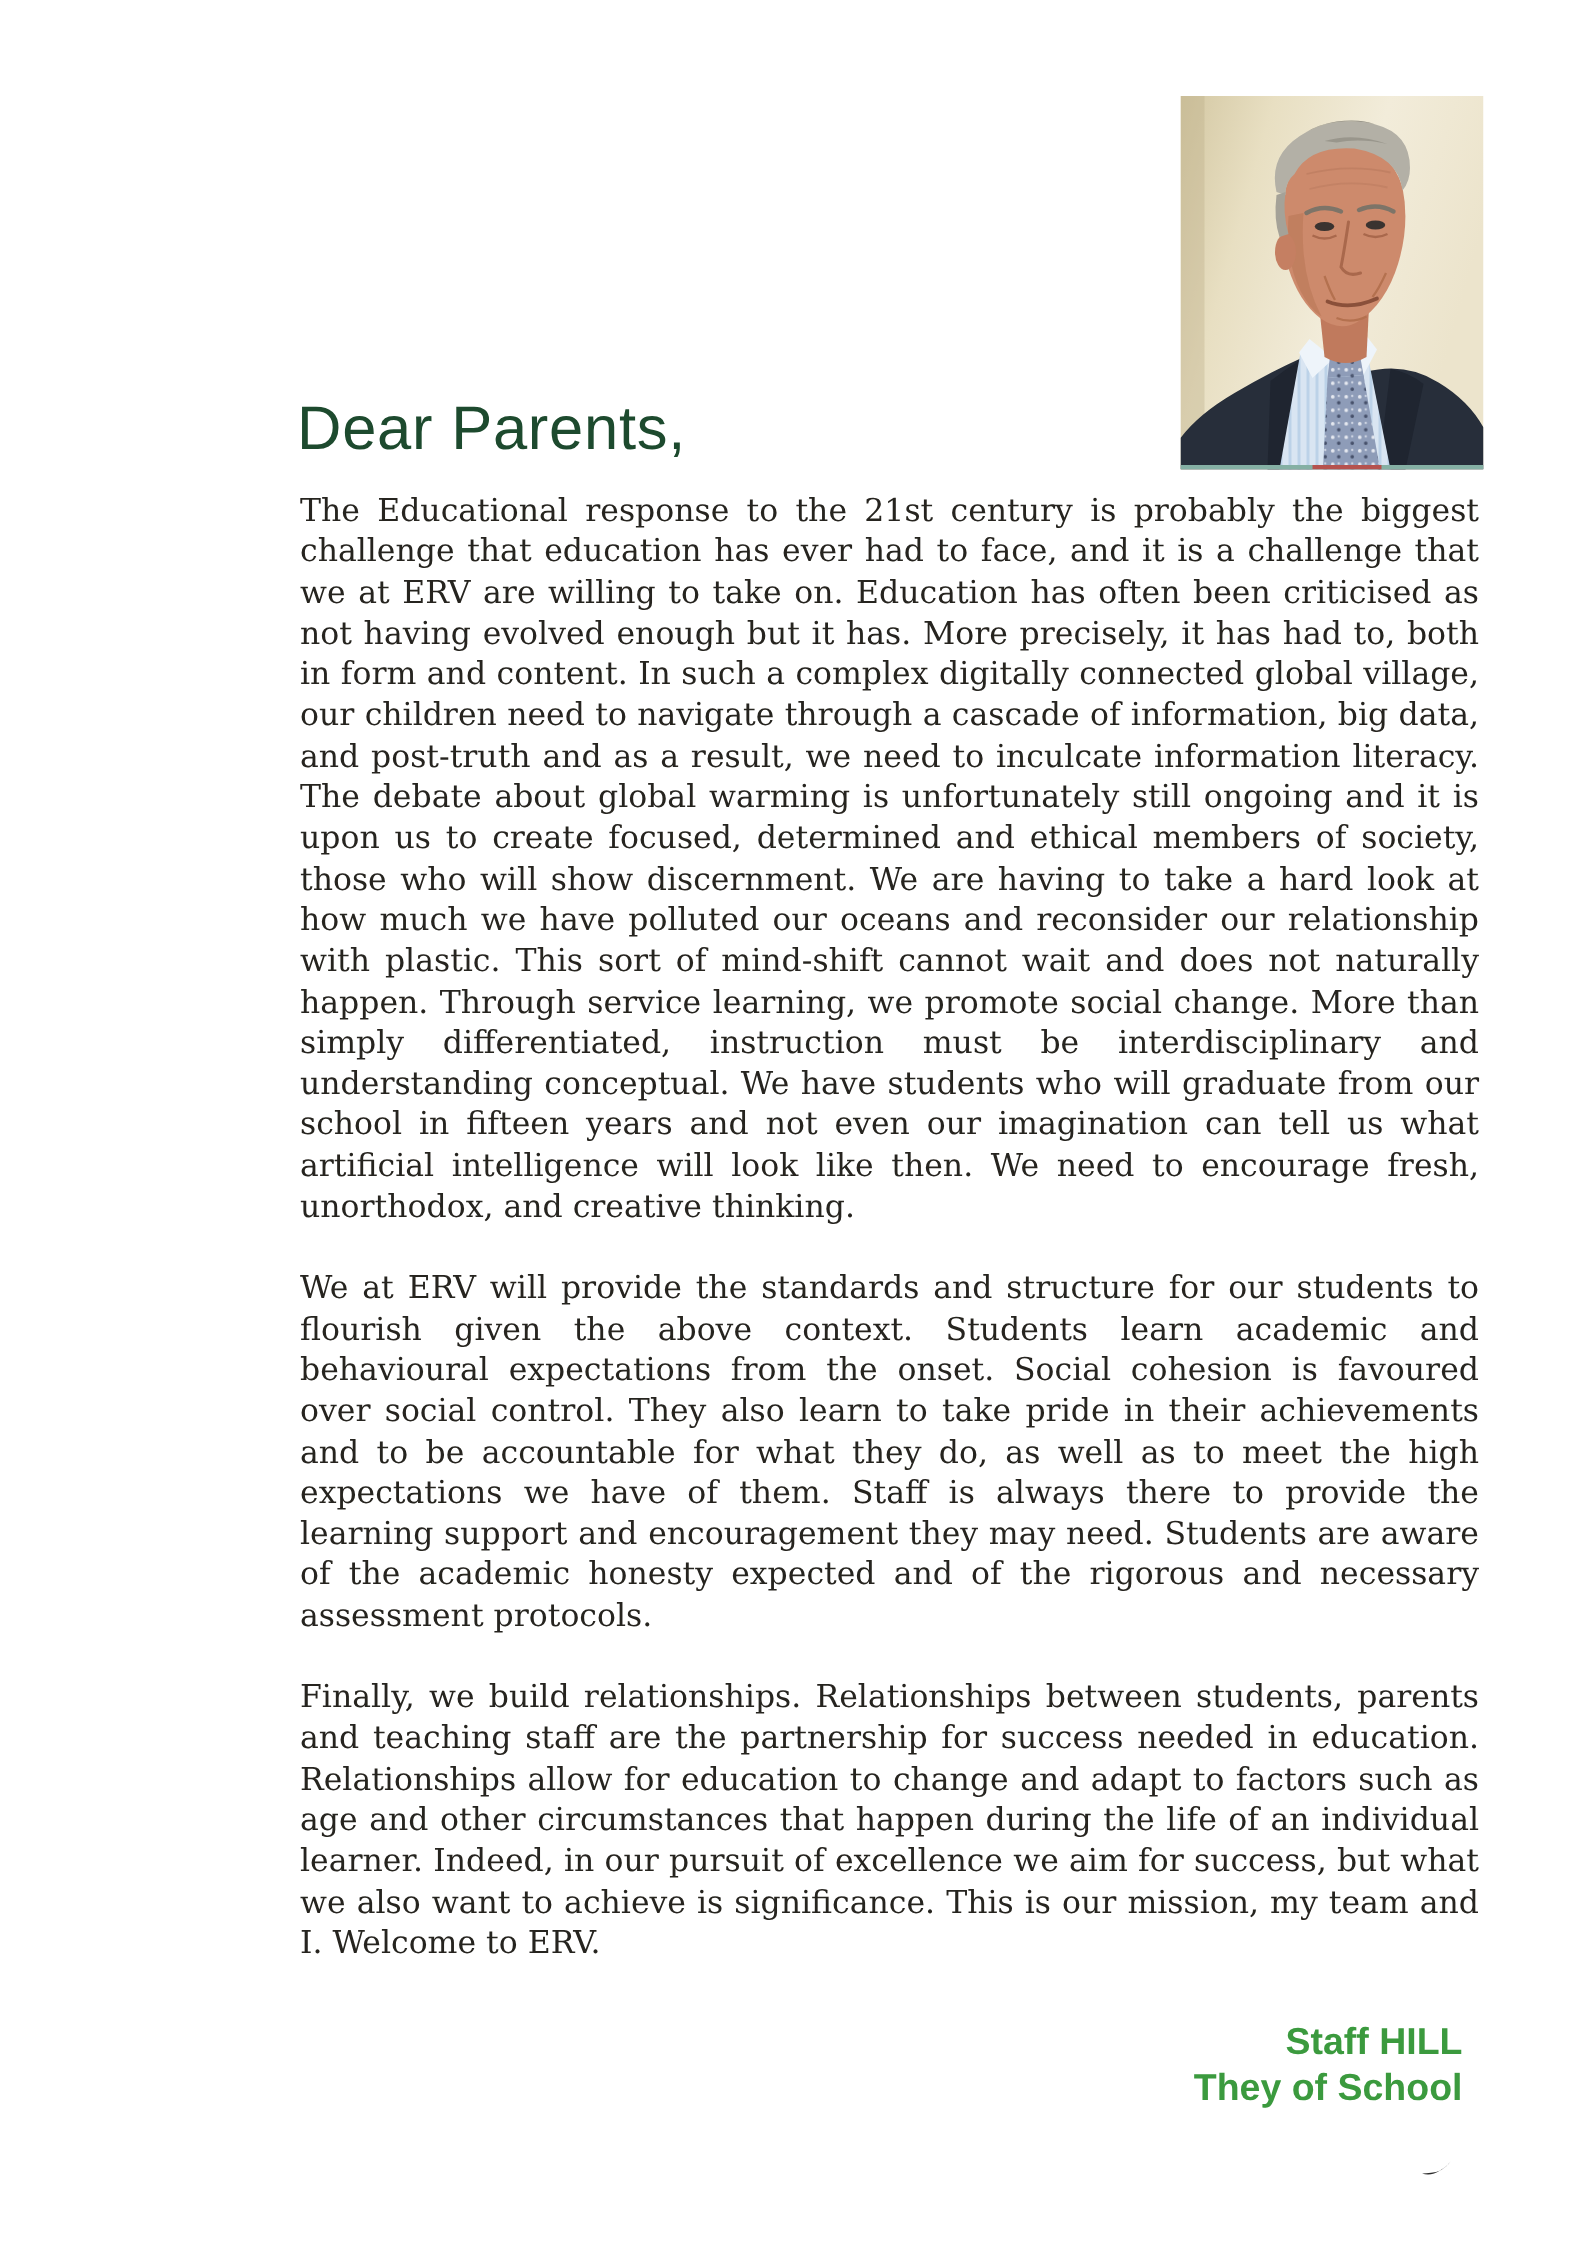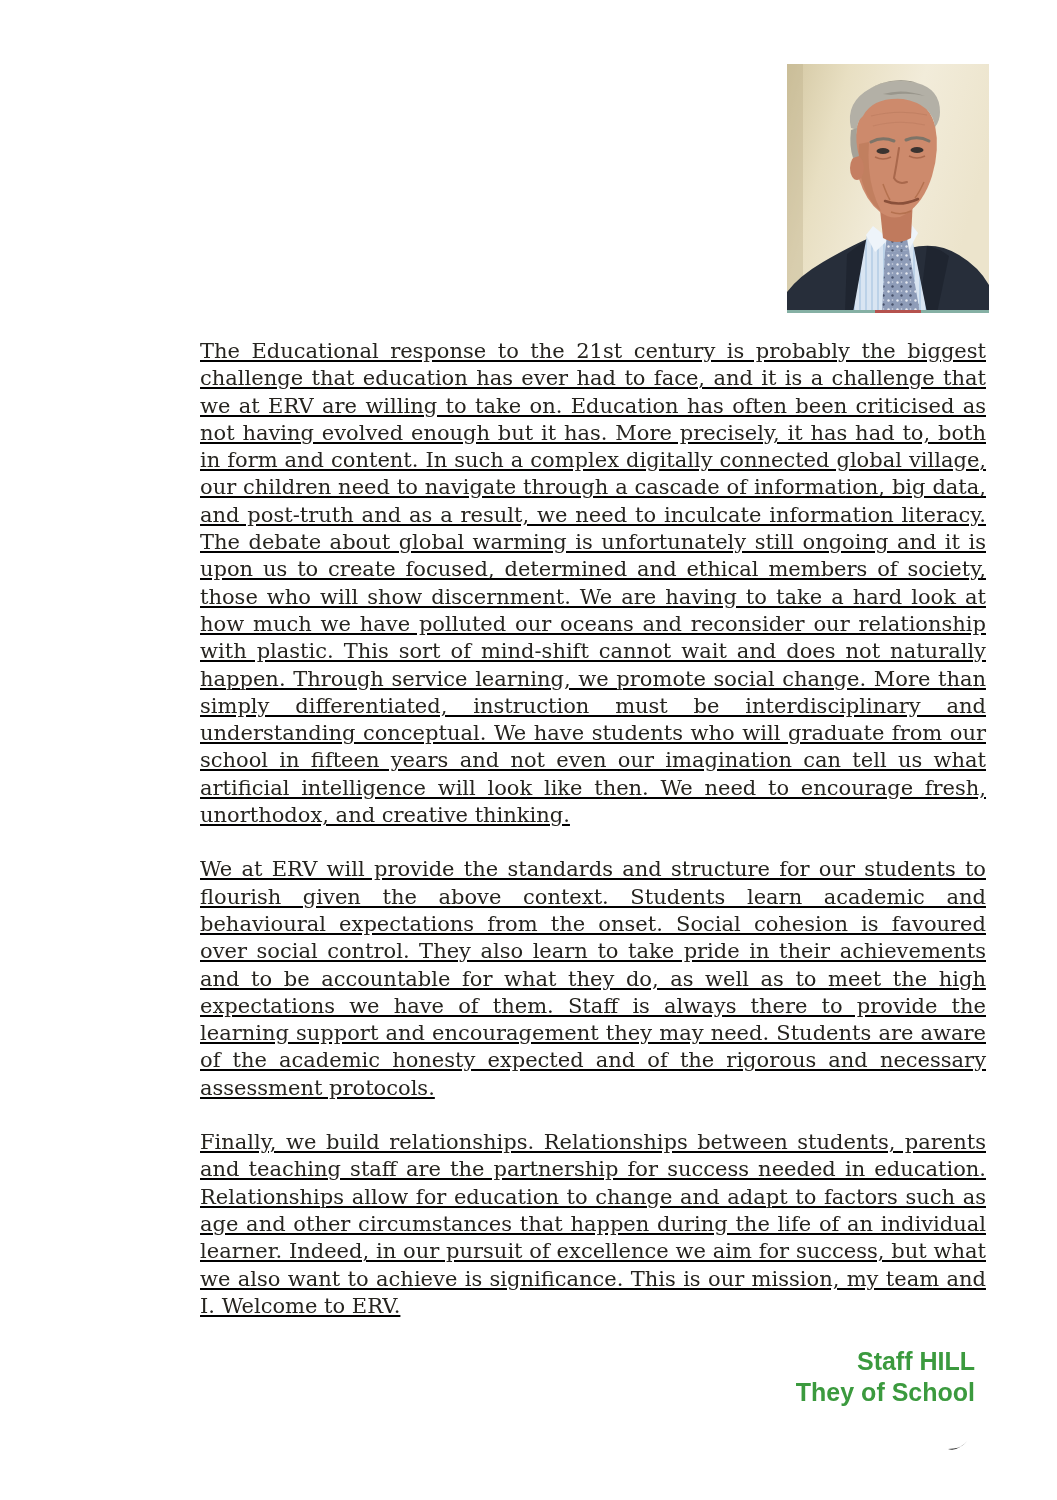--- a/index.html
+++ b/index.html
@@ -25,23 +25,22 @@
     left: 198px; top: 262px;
     margin: 0;
     font-family: "Liberation Sans", sans-serif;
     font-size: 41px;
     font-weight: 400;
     letter-spacing: 0.5px;
     color: #1d4a2e;
   }
   .bodycol {
     position: absolute;
-    left: 200px; top: 338px;
+    left: 200px; top: 327px;
     width: 786px;
-    text-decoration: underline;
   }
   .para {
     margin: 0 0 27px 0;
     font-family: "DejaVu Serif", "Liberation Serif", serif;
     font-size: 21px;
     line-height: 27.3px;
     color: #26241f;
     text-align: justify;
     text-justify: inter-word;
   }
@@ -129,20 +128,21 @@
       <path d="M98,137 Q113,143 131,135" stroke="#8a503a" stroke-width="2.5" fill="none" stroke-linecap="round"></path>
       <path d="M104,148 Q114,152 124,147" stroke="#b4714f" stroke-width="1.5" fill="none"></path>
       <path d="M84,52 Q112,45 140,51" stroke="#b97a5e" stroke-width="1.2" fill="none" opacity="0.6"></path>
       <path d="M86,62 Q112,55 138,61" stroke="#b97a5e" stroke-width="1.2" fill="none" opacity="0.5"></path>
 
       <rect x="0" y="246" width="202" height="3" fill="#85b0a4"></rect>
       <rect x="88" y="246" width="46" height="3" fill="#b5524e"></rect>
     </svg>
   </div>
 
+  <h1 class="heading">Dear Parents,</h1>
 
   <div class="bodycol">
     <p class="para">The Educational response to the 21st century is probably the biggest challenge that education has ever had to face, and it is a challenge that we at ERV are willing to take on. Education has often been criticised as not having evolved enough but it has. More precisely, it has had to, both in form and content. In such a complex digitally connected global village, our children need to navigate through a cascade of information, big data, and post-truth and as a result, we need to inculcate information literacy. The debate about global warming is unfortunately still ongoing and it is upon us to create focused, determined and ethical members of society, those who will show discernment. We are having to take a hard look at how much we have polluted our oceans and reconsider our relationship with plastic. This sort of mind-shift cannot wait and does not naturally happen. Through service learning, we promote social change. More than simply differentiated, instruction must be interdisciplinary and understanding conceptual. We have students who will graduate from our school in fifteen years and not even our imagination can tell us what artificial intelligence will look like then. We need to encourage fresh, unorthodox, and creative thinking.</p>
     <p class="para">We at ERV will provide the standards and structure for our students to flourish given the above context. Students learn academic and behavioural expectations from the onset. Social cohesion is favoured over social control. They also learn to take pride in their achievements and to be accountable for what they do, as well as to meet the high expectations we have of them. Staff is always there to provide the learning support and encouragement they may need. Students are aware of the academic honesty expected and of the rigorous and necessary assessment protocols.</p>
     <p class="para">Finally, we build relationships. Relationships between students, parents and teaching staff are the partnership for success needed in education. Relationships allow for education to change and adapt to factors such as age and other circumstances that happen during the life of an individual learner. Indeed, in our pursuit of excellence we aim for success, but what we also want to achieve is significance. This is our mission, my team and I. Welcome to ERV.</p>
   </div>
 
   <div class="signature">
     <div>Staff HILL</div>
     <div>They of School</div>

